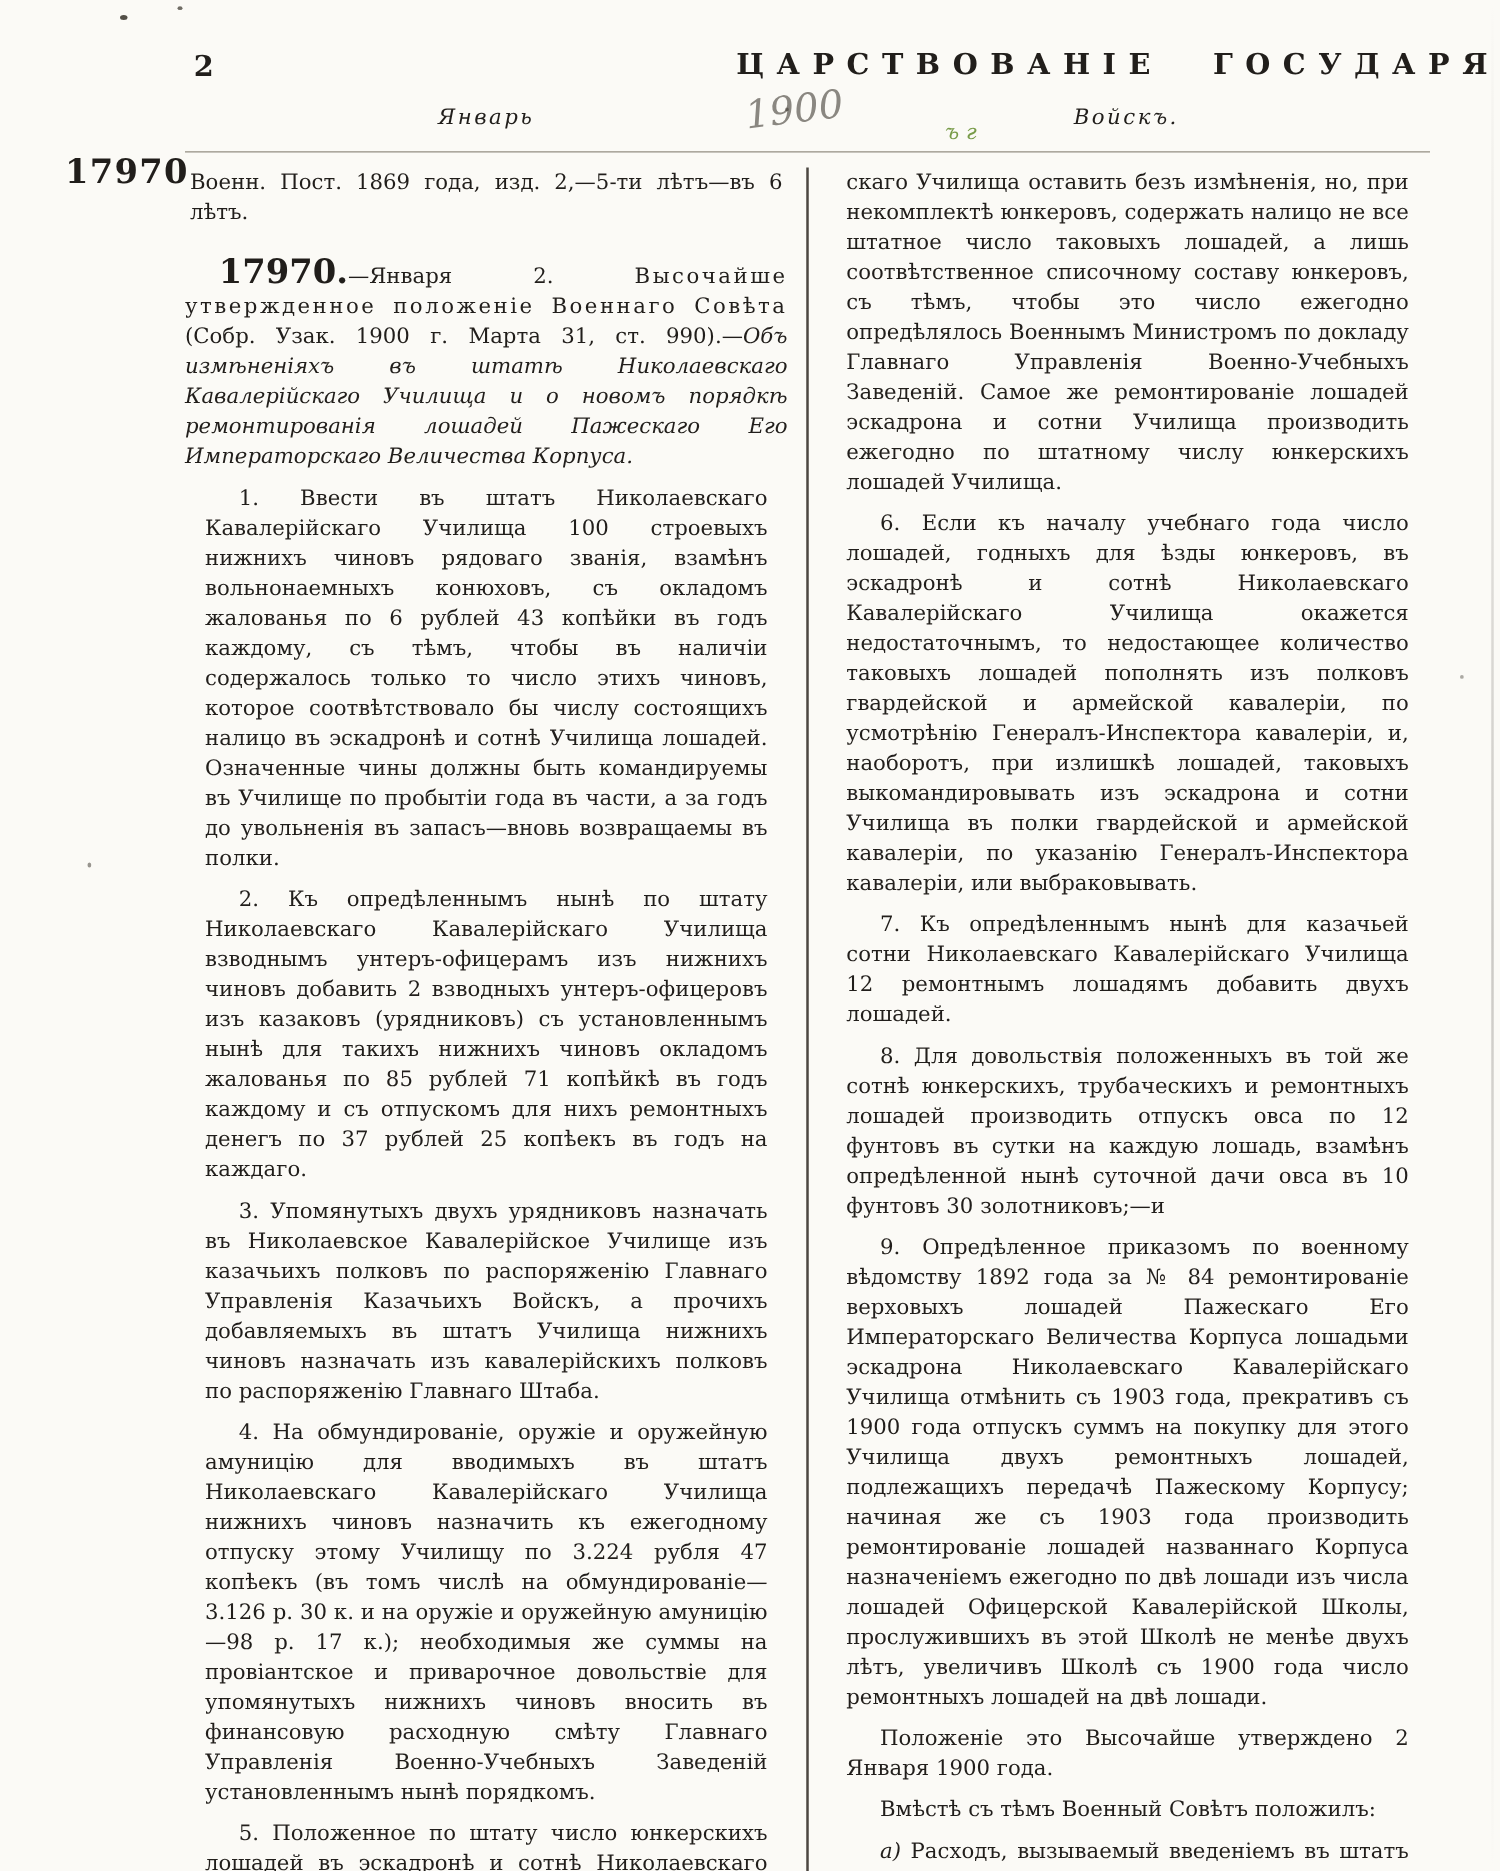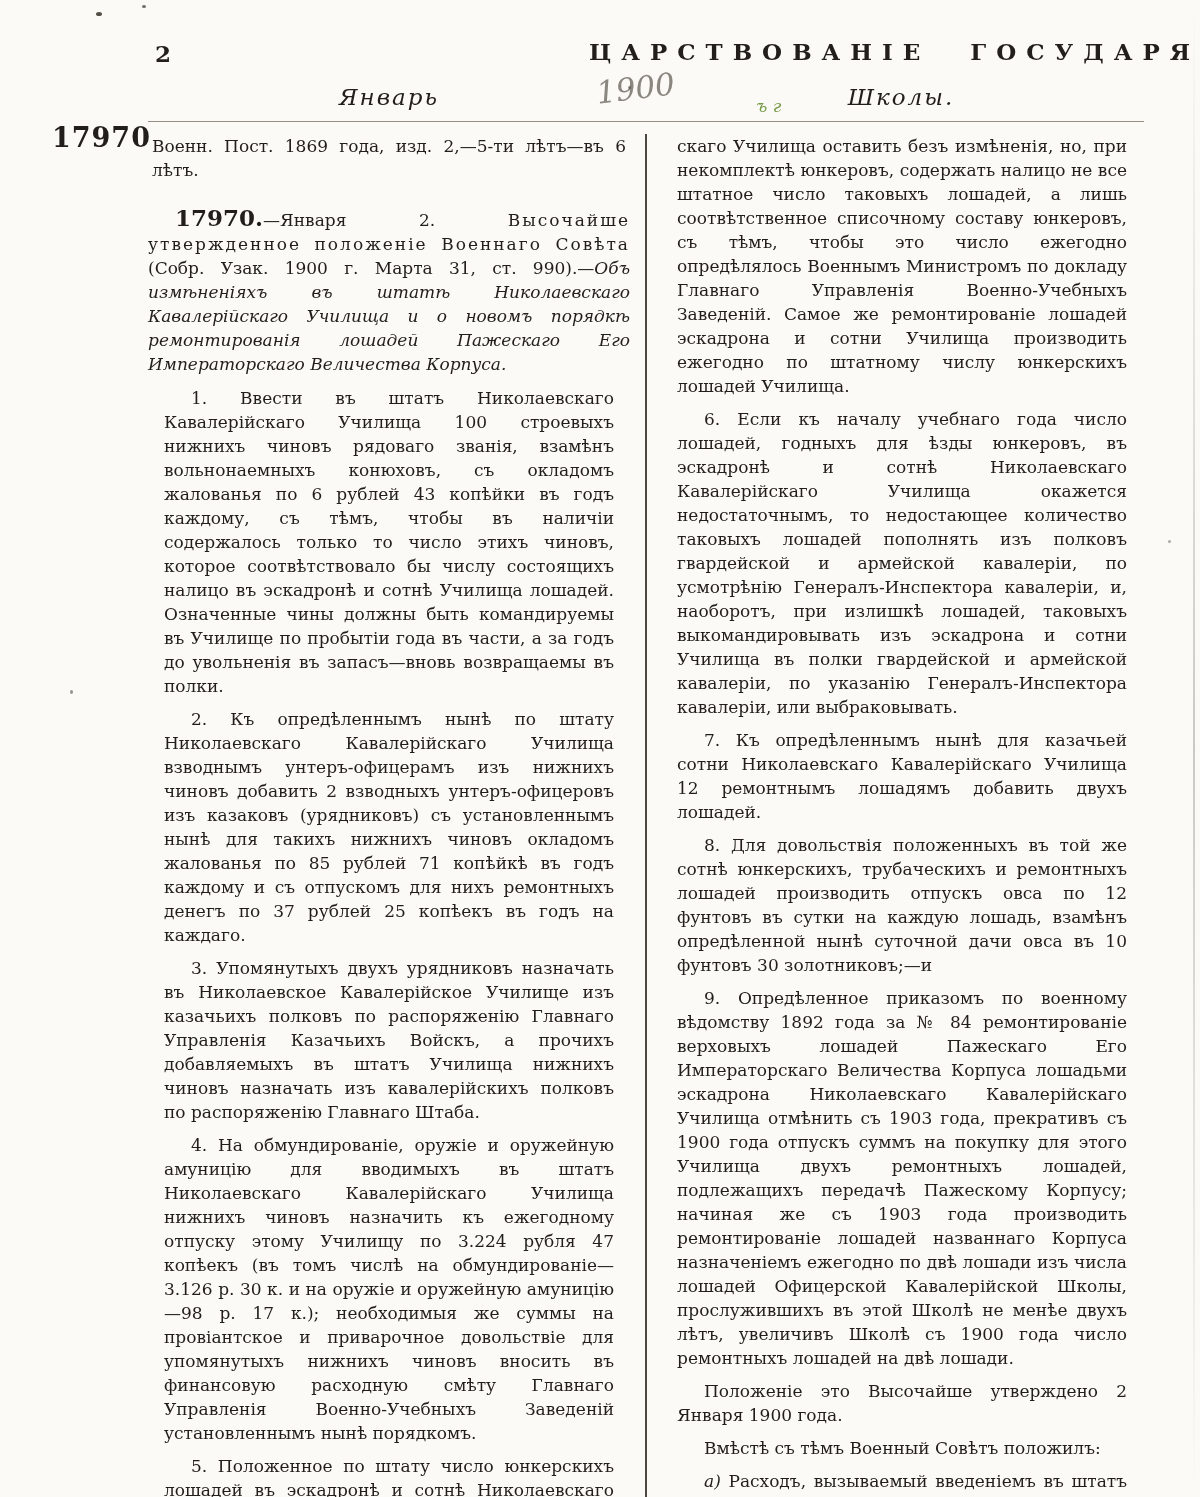--- a/index.html
+++ b/index.html
@@ -22,21 +22,21 @@
     font-size: 23px; font-weight: bold;
   }
   .running-title {
     position: absolute; left: 0; right: 0; top: 38px;
     text-align: right;
     font-size: 23px; font-weight: bold;
     letter-spacing: 10px; word-spacing: 22px;
   }
   .month {
     position: absolute; top: 84px;
-    font-style: italic; font-size: 23px; letter-spacing: 2px;
+    font-style: italic; font-size: 17px; letter-spacing: 2px;
     text-align: center;
   }
   .month-left  { left: 148px; width: 482px; }
   .month-right { left: 660px; width: 482px; }
   .hand-year {
     position: absolute; left: 596px; top: 70px;
     font-size: 31px; font-style: italic;
     color: #6f6b64; opacity: .8;
     transform: rotate(-7deg);
   }
@@ -70,21 +70,21 @@
     text-align: justify;
     text-indent: 27px;
   }
   .no-indent { text-indent: 0; }
   .margin-note {
     margin: 0 4px 24px;
     text-align: justify;
     text-indent: 0;
   }
   .heading { margin: 14px 0 10px; text-align: justify; text-indent: 27px; }
-  .h-num { font-size: 23px; }
+  .h-num { font-size: 27px; }
   .spaced { letter-spacing: 2px; }
   
   .edge-line {
     position: absolute; right: 5px; top: 0; bottom: 0; width: 2px;
     background: linear-gradient(to bottom, rgba(60,55,50,0), rgba(60,55,50,.25), rgba(60,55,50,0));
   }
   .speck { position: absolute; background: #353028; border-radius: 50%; }
   .speck.s1 { left: 96px;  top: 12px;  width: 6px; height: 4px; opacity: .85; }
   .speck.s2 { left: 142px; top: 5px;   width: 4px; height: 3px; opacity: .7; }
   .speck.s3 { left: 628px; top: 86px;  width: 3px; height: 3px; opacity: .5; }
@@ -95,21 +95,21 @@
 <body>
 
 <div class="page">
 
   <header class="header">
     <div class="page-num">2</div>
     <div class="running-title">ЦАРСТВОВАНІЕ ГОСУДАРЯ</div>
     <span class="month month-left">Январь</span>
     <span class="hand-year">1900</span>
     <span class="hand-marks">ъ г</span>
-    <span class="month month-right">Школы.</span>
+    <span class="month month-right">Войскъ.</span>
     <div class="head-rule"></div>
   </header>
 
   <div class="margin-number">17970</div>
 
   <main class="content">
 
     <section class="col col-left">
       <p class="margin-note">Военн. Пост. 1869 года, изд. 2,—5-ти лѣтъ—въ 6 лѣтъ.</p>
 

